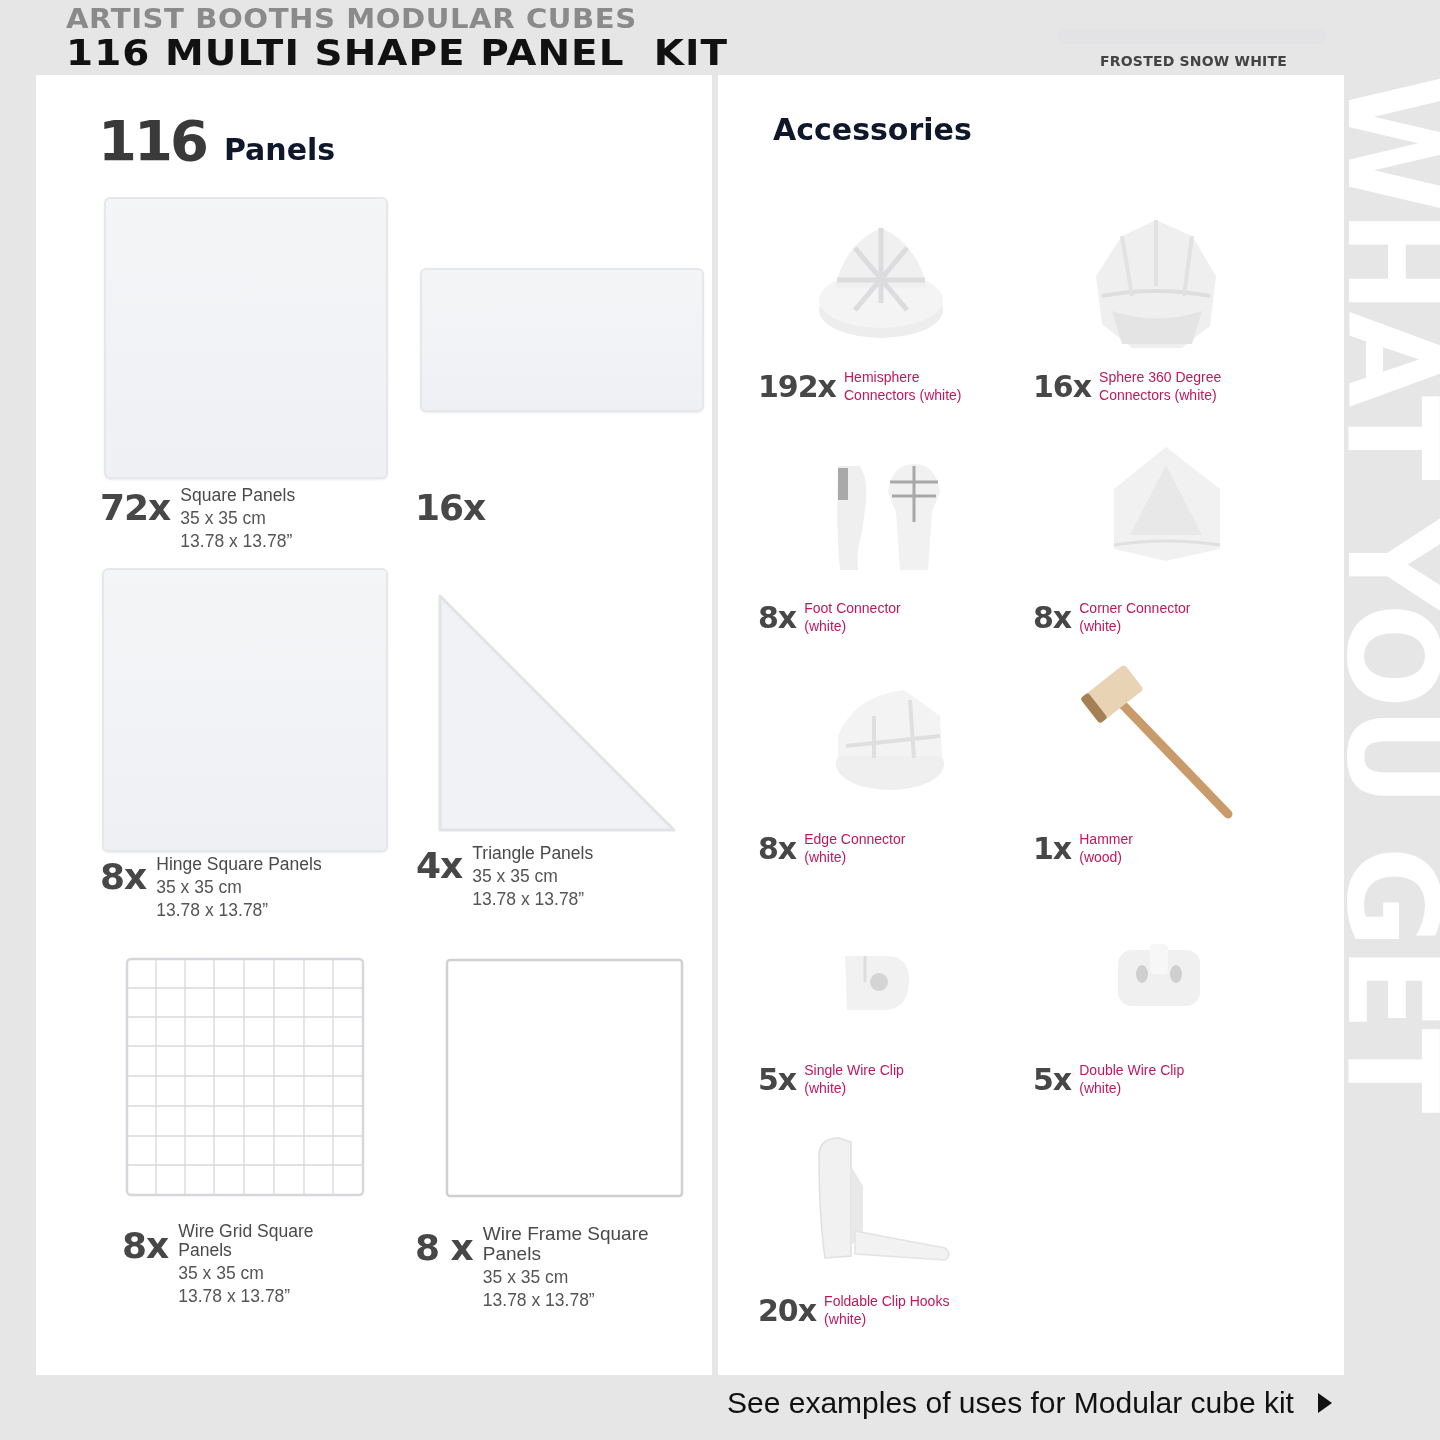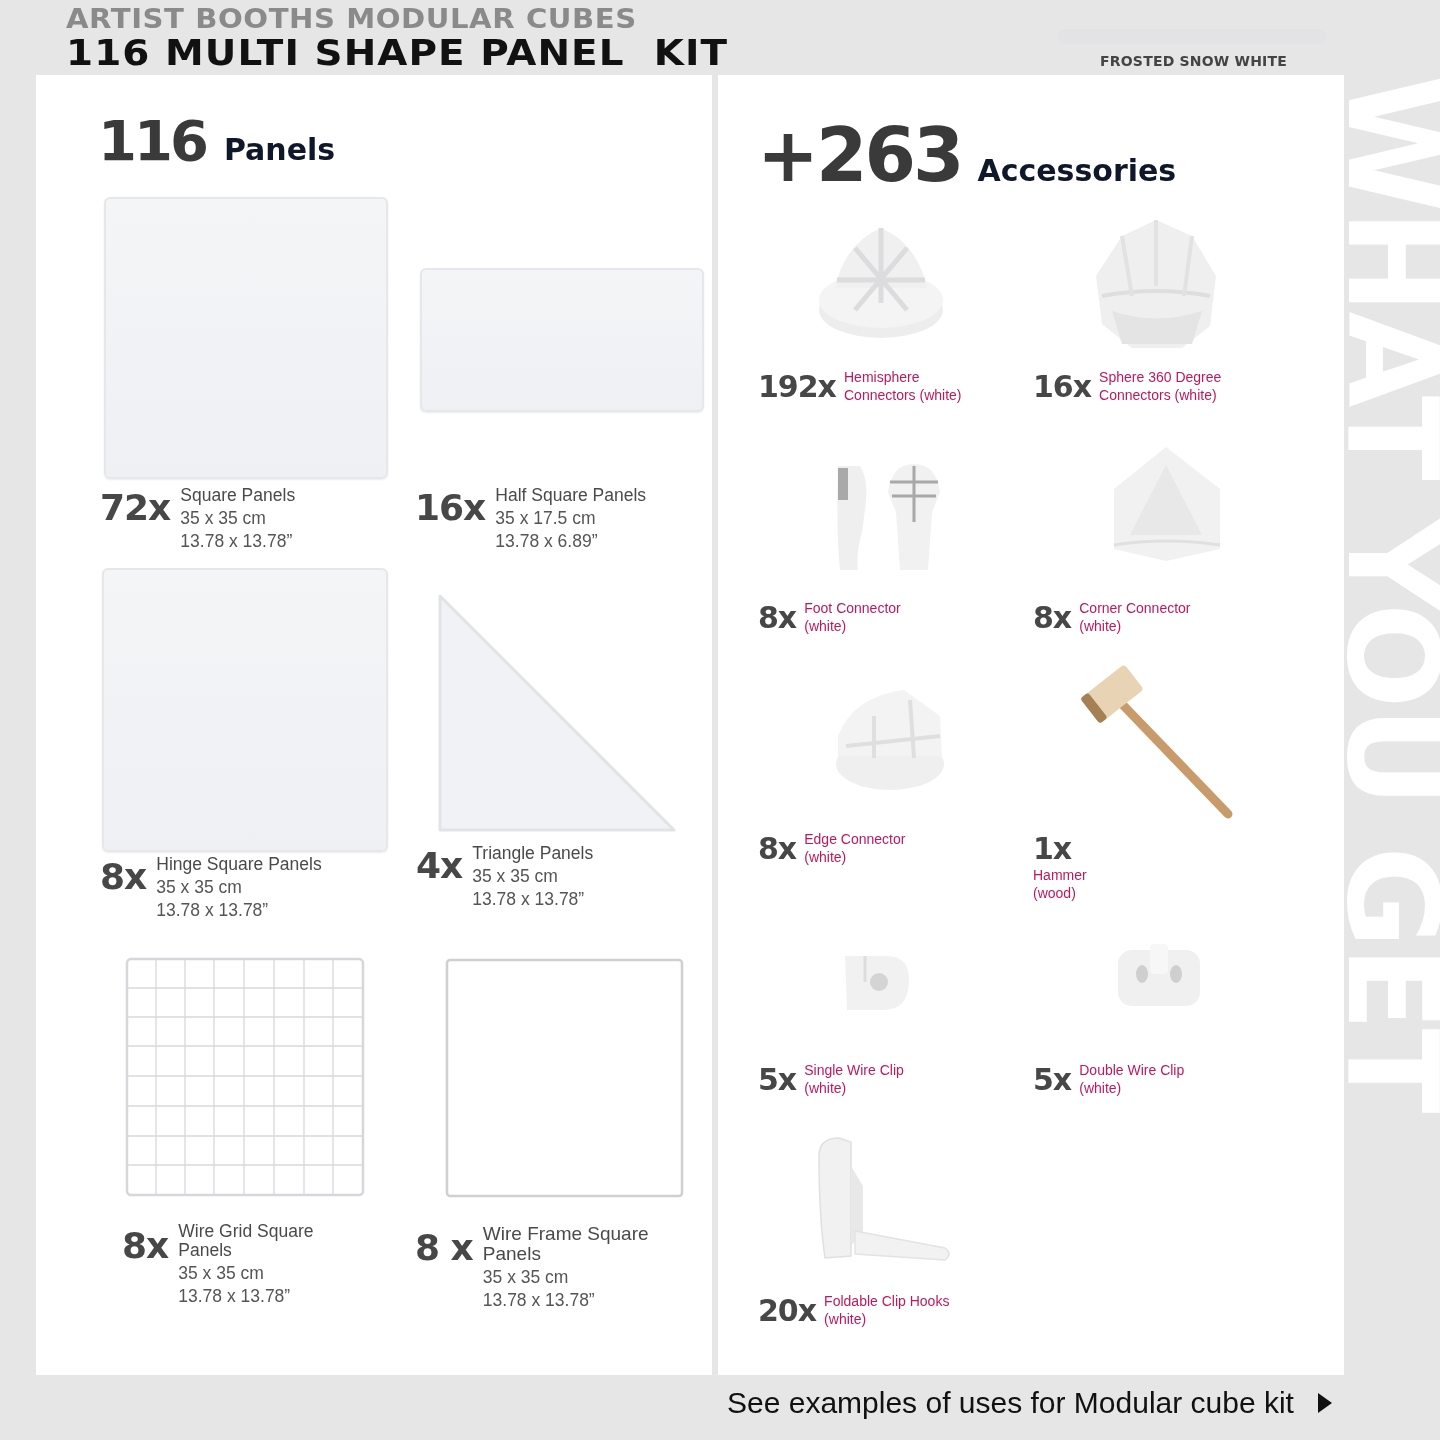--- a/index.html
+++ b/index.html
@@ -78,25 +78,20 @@
 <div class="item" style="left:100px;top:484px;">
   <span class="qty" style="margin-top:6px;">72x</span>
   <div class="desc">
       <div class="nm">Square Panels</div>
       <div>35 x 35 cm</div>
       <div>13.78 x 13.78”</div>
     </div>
 </div>
 <div class="item" style="left:415px;top:484px;">
   <span class="qty" style="margin-top:6px;">16x</span>
-  <div class="desc">
-      <div class="nm">Half Square Panels</div>
-      <div>35 x 17.5 cm</div>
-      <div>13.78 x 6.89”</div>
-    </div>
 </div>
 <div class="item" style="left:100px;top:853px;">
   <span class="qty" style="margin-top:6px;">8x</span>
   <div class="desc">
       <div class="nm">Hinge Square Panels</div>
       <div>35 x 35 cm</div>
       <div>13.78 x 13.78”</div>
     </div>
 </div>
 <div class="item" style="left:416px;top:842px;">
@@ -118,21 +113,20 @@
 <div class="item" style="left:415px;top:1224px;">
   <span class="qty" style="margin-top:6px;">8 x</span>
   <div class="desc" style="width:185px;">
       <div class="nm" style="font-size:19px;line-height:20px;">Wire Frame Square Panels</div>
       <div style="margin-top:2px;">35 x 35 cm</div>
       <div>13.78 x 13.78”</div>
     </div>
 </div>
 
 <div class="abs" style="left:757px;top:112px;display:flex;align-items:baseline;">
-  <span class="big-count" style="font-size:74px;">+263</span>
   <span class="big-label" style="font-size:30px;margin-left:16px;">Accessories</span>
 </div>
 
 <svg class="img" style="left:815px;top:218px;" width="132" height="124">
   <ellipse cx="66" cy="92" rx="62" ry="28" fill="#ededee"></ellipse>
   <ellipse cx="66" cy="82" rx="62" ry="28" fill="#f4f4f5"></ellipse>
   <path d="M20 70 Q30 25 66 10 Q102 25 112 70 Z" fill="#f0f0f1"></path>
   <path d="M66 10 L66 85 M22 62 L110 62 M40 30 L92 92 M92 30 L40 92" stroke="#dcdcde" stroke-width="5"></path>
 </svg>
 <svg class="img" style="left:1092px;top:216px;" width="128" height="136">
@@ -209,21 +203,21 @@
       <div>(white)</div>
     </div>
 </div>
 <div class="item acc" style="left:758px;top:830px;">
   <span class="qty">8x</span>
   <div class="desc">
       <div>Edge Connector</div>
       <div>(white)</div>
     </div>
 </div>
-<div class="item acc" style="left:1033px;top:830px;flex-direction:column;">
+<div class="item acc" style="left:1033px;top:830px;">
   <span class="qty">1x</span>
   <div class="desc">
       <div>Hammer</div>
       <div>(wood)</div>
     </div>
 </div>
 <div class="item acc" style="left:758px;top:1061px;">
   <span class="qty">5x</span>
   <div class="desc">
       <div>Single Wire Clip</div>

